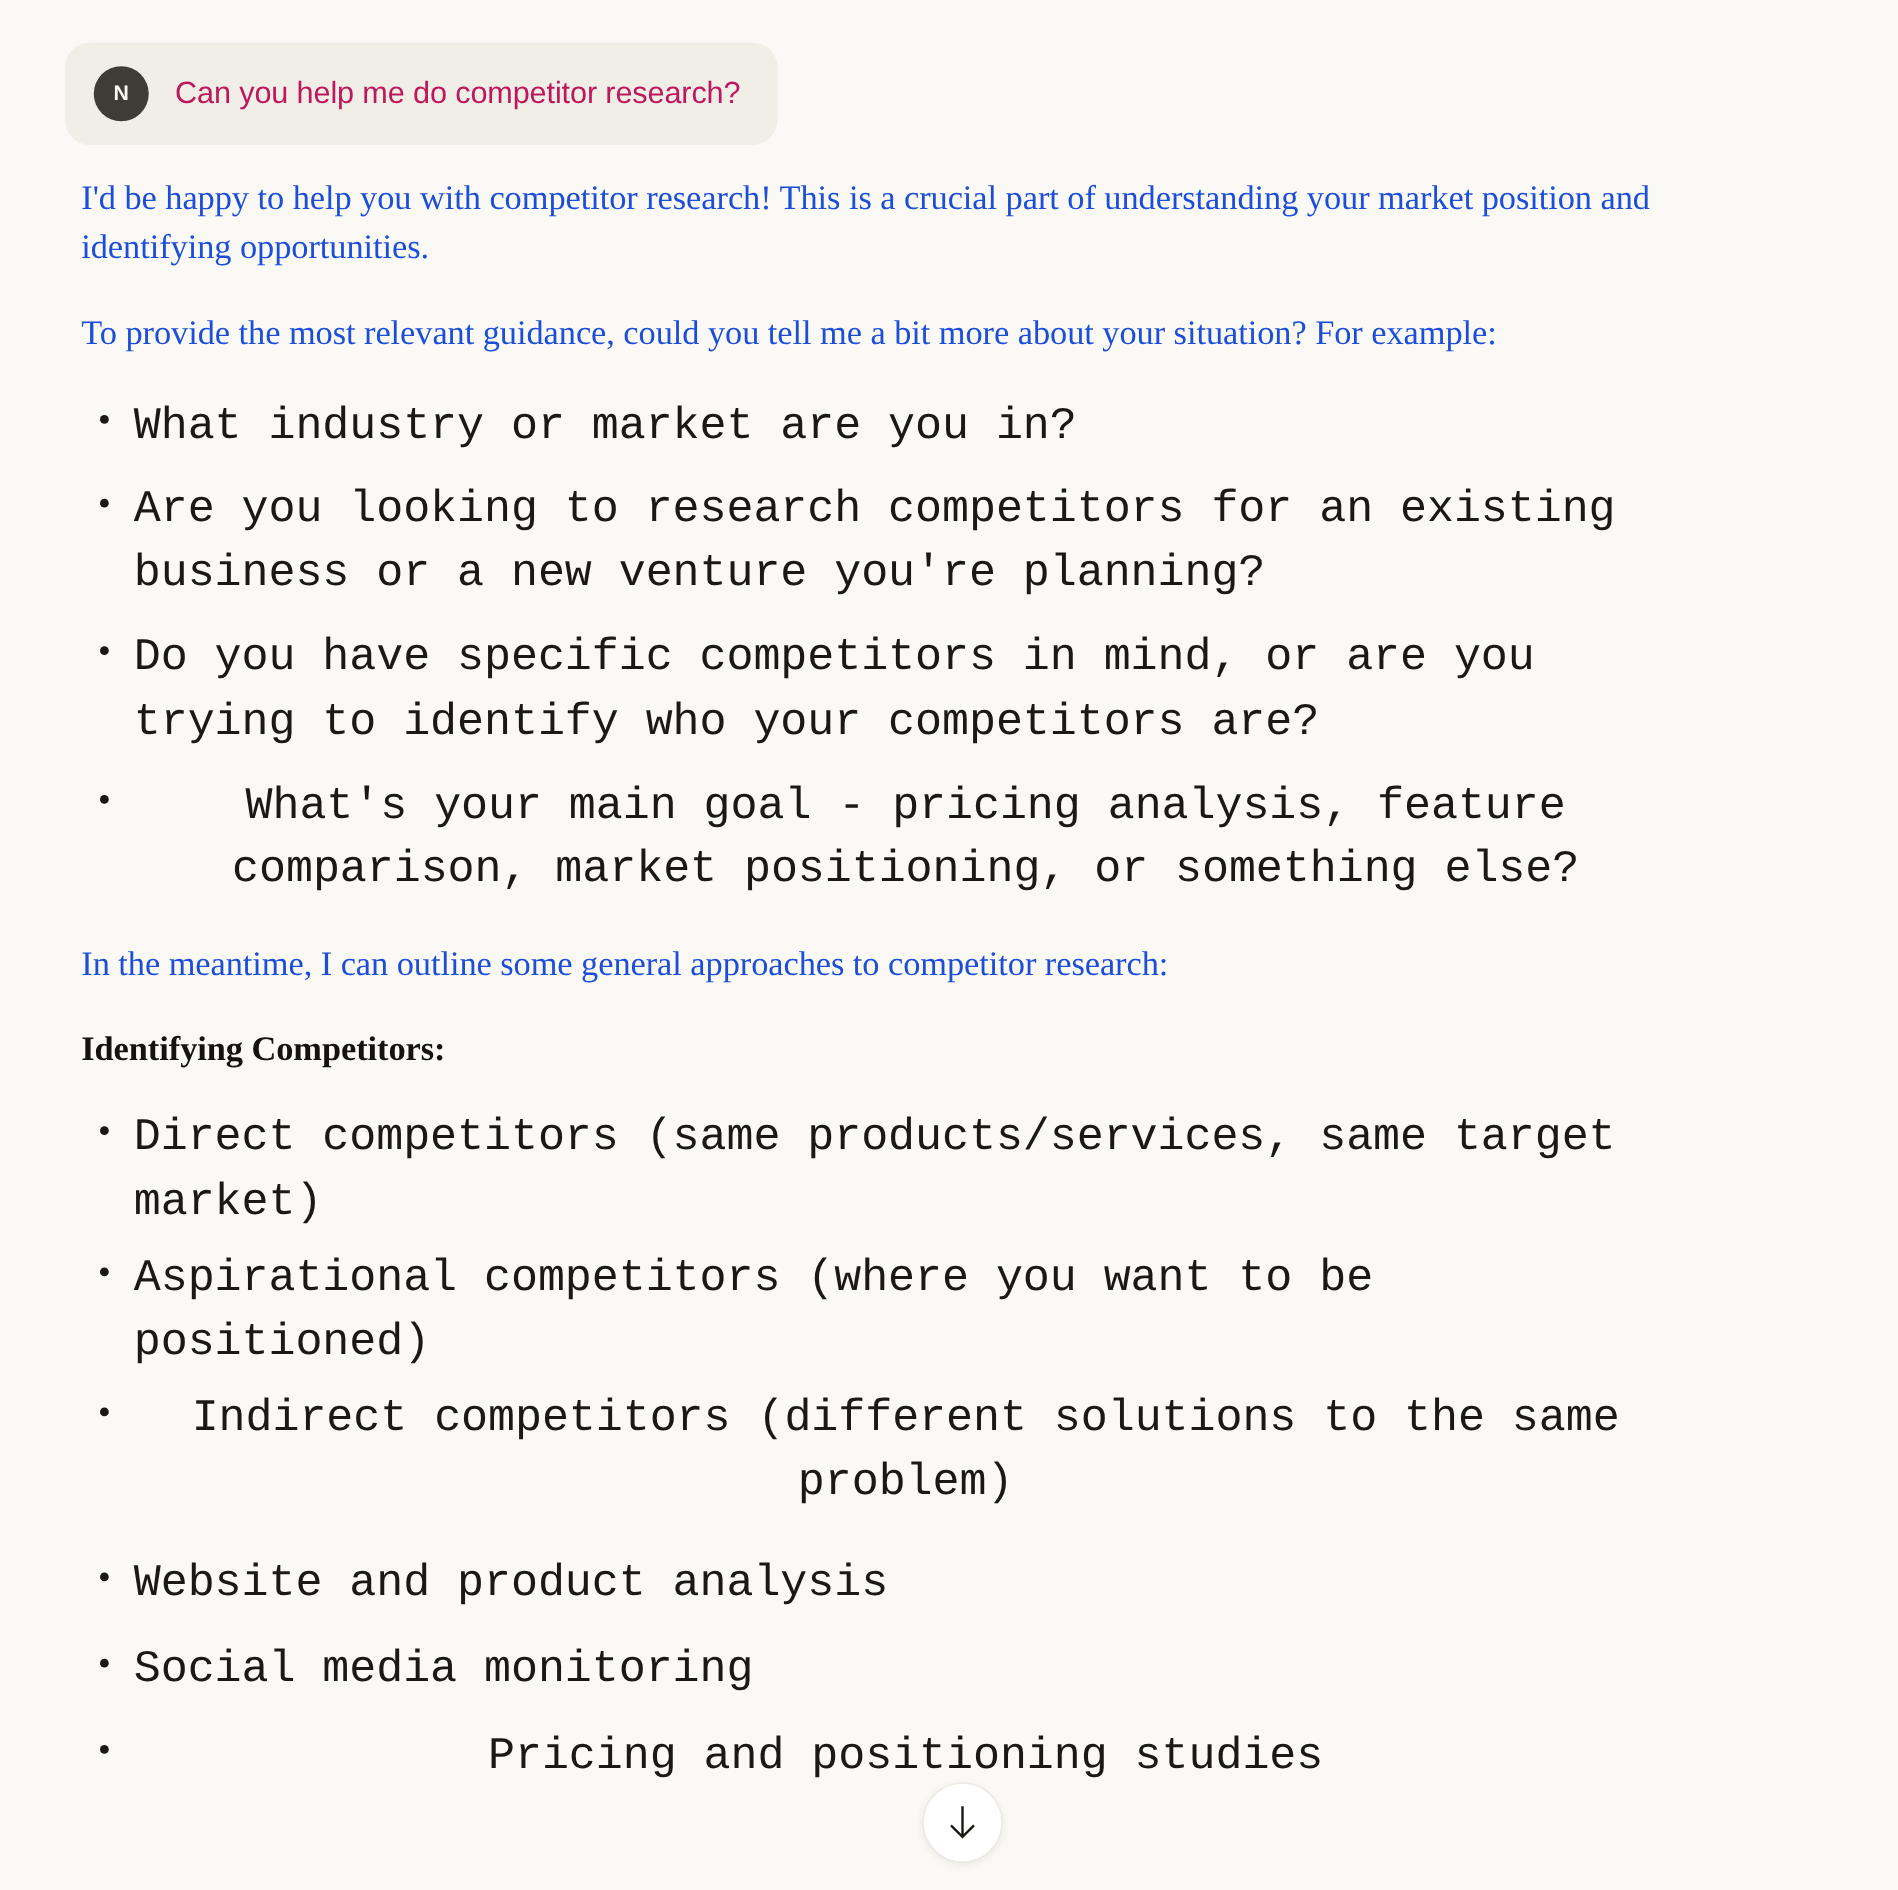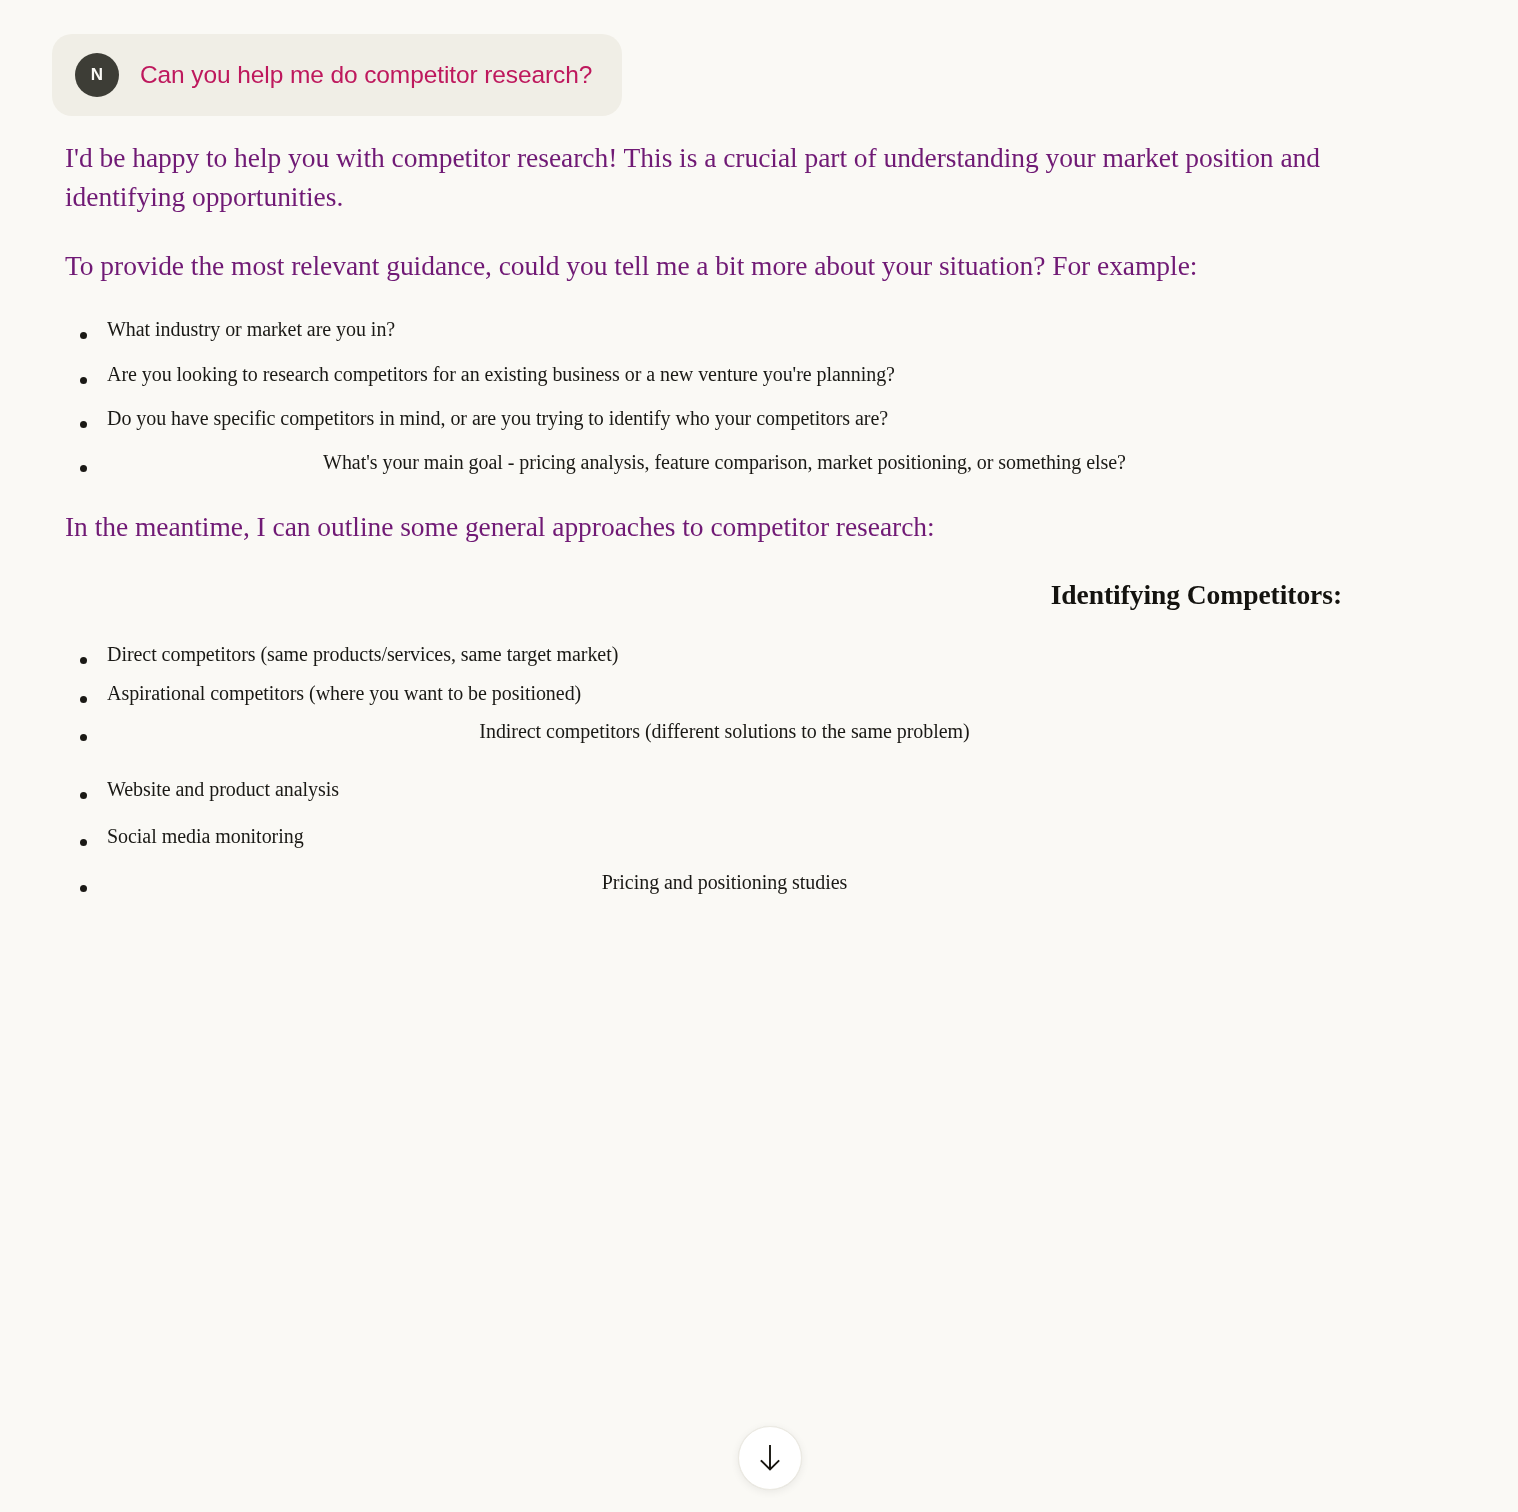--- a/index.html
+++ b/index.html
@@ -63,45 +63,45 @@
   
   .assistant-turn {
     padding: 22px 88px 0 65px;
     max-width: 1430px;
     box-sizing: border-box;
   }
   .assistant-turn p {
     margin: 0 0 30px 0;
     font-size: 27.5px;
     line-height: 1.42;
-    color: #701a75;
+    color: #1d4ed8;
     letter-spacing: -0.05px;
   }
   .assistant-turn h3 {
     margin: 0 0 26px 0;
     font-size: 27.5px;
     line-height: 1.4;
     font-weight: 700;
     color: #14130F;
     letter-spacing: -0.05px;
-    text-align: right;
   }
   .assistant-turn ul {
     margin: 0 0 30px 0;
     padding: 0 0 0 42px;
     list-style: none;
   }
   .assistant-turn li {
     position: relative;
-    font-size: 20px;
+    font-size: 36px;
     line-height: 1.42;
     color: #1A1915;
     margin-bottom: 16px;
     letter-spacing: -0.05px;
     padding-left: 0;
+    font-family: Liberation Mono, monospace;
   }
   .assistant-turn li:last-child {
     margin-bottom: 0;
     text-align: center;
   }
   .assistant-turn li::before {
     content: "";
     position: absolute;
     left: -27px;
     top: 17px;

